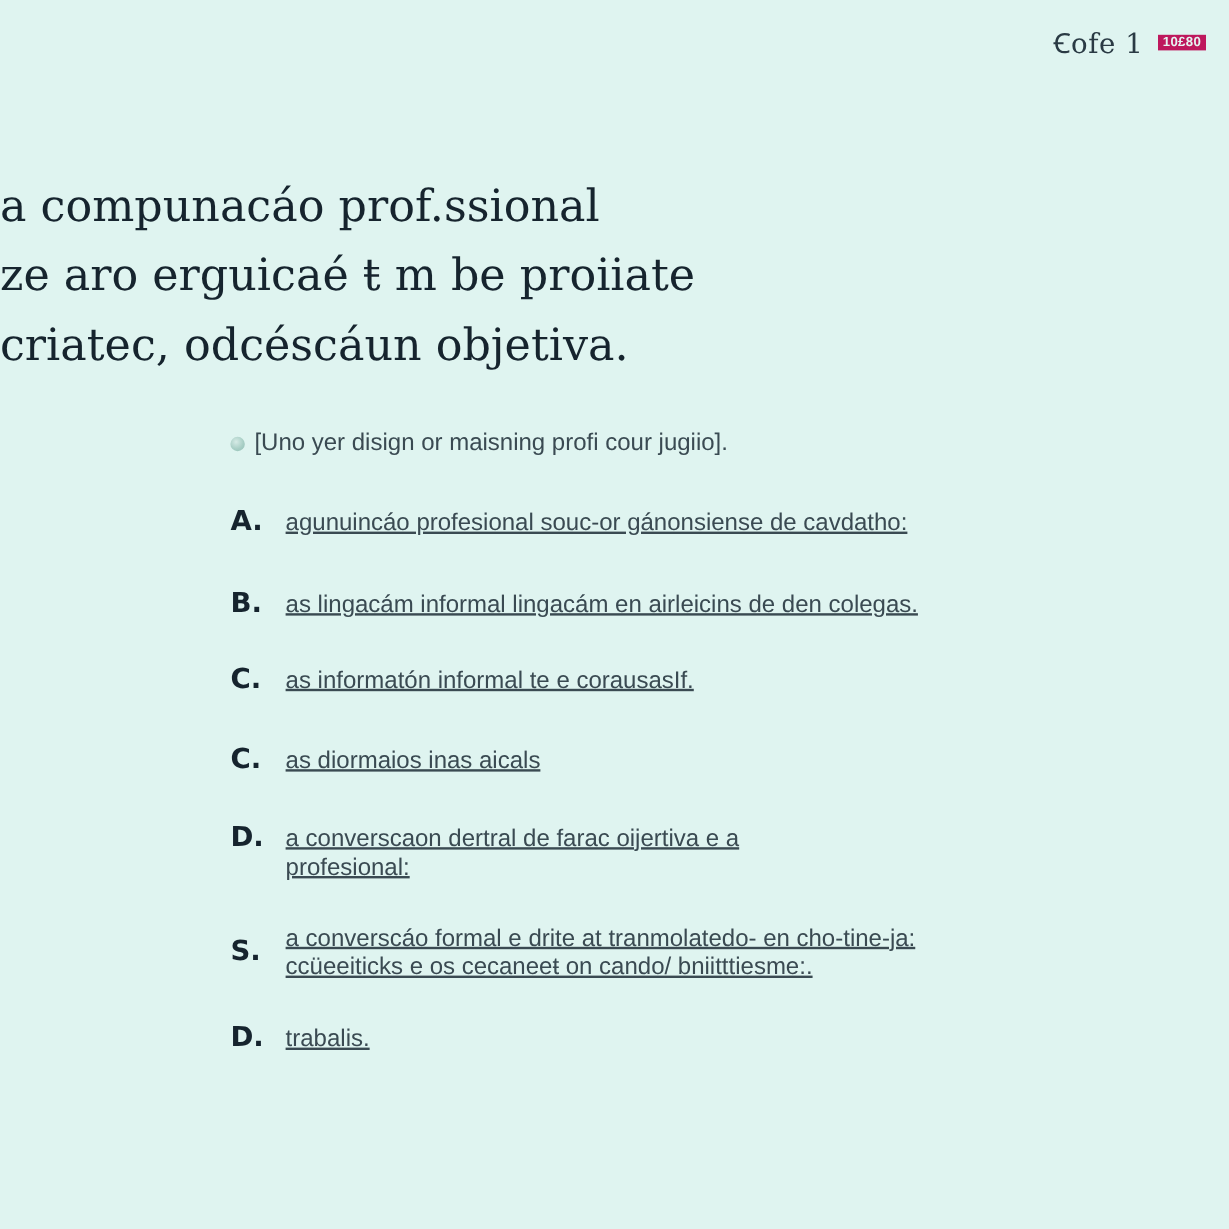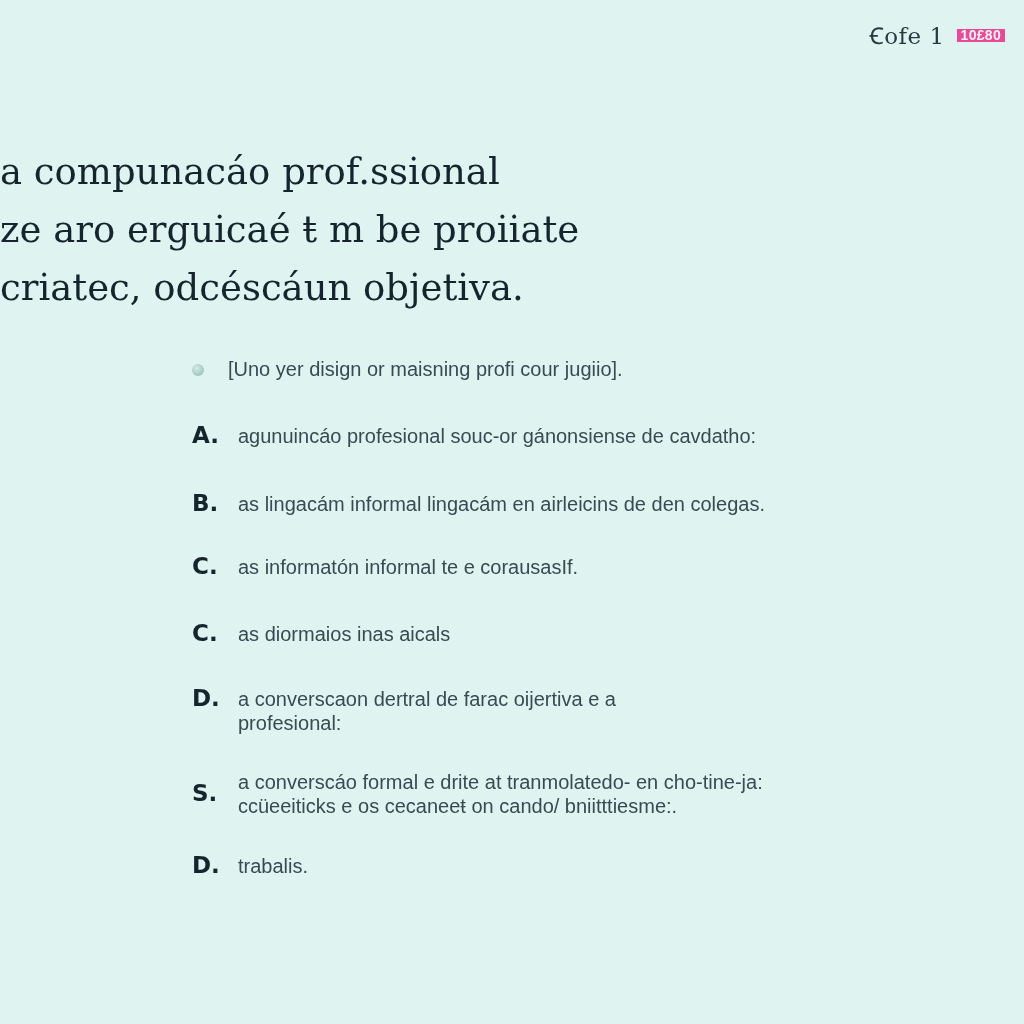--- a/index.html
+++ b/index.html
@@ -23,24 +23,24 @@
       align-items: center;
       gap: 12px;
     }
     .page-label {
       font-family: "DejaVu Serif", serif;
       font-size: 23px;
       color: #2a3a44;
       letter-spacing: 0.5px;
     }
     .page-badge {
-      background: #ec4899;
+      background: #be185d;
       color: #e6f5f2;
       font-family: "Liberation Sans", sans-serif;
-      font-size: 14px;
+      font-size: 11px;
       font-weight: bold;
       padding: 1px 4px;
       line-height: 11px;
       letter-spacing: 0.3px;
     }
     .question-title {
       position: absolute;
       top: 143px;
       left: 0;
       width: 1024px;
@@ -50,21 +50,21 @@
       line-height: 58px;
       color: #16242e;
     }
     .question-title div { white-space: nowrap; }
     .instruction {
       position: absolute;
       top: 358px;
       left: 192px;
       display: flex;
       align-items: center;
-      gap: 24px;
+      gap: 8px;
       font-family: "Liberation Sans", sans-serif;
       font-size: 20px;
       color: #3a4a52;
     }
     .bullet-icon {
       width: 12px;
       height: 12px;
       border-radius: 50%;
       background: radial-gradient(circle at 40% 35%, #d6ebe6 0%, #a9cfc6 55%, #8fbdb3 100%);
     }
@@ -90,21 +90,21 @@
       line-height: 30px;
     }
     .option-text {
       font-family: "Liberation Sans", sans-serif;
       font-size: 20px;
       line-height: 24px;
       color: #3a4a52;
       padding-top: 4px;
       max-width: 590px;
     }
-    .option-text div { white-space: nowrap; }
+    .option-text div { white-space: nowrap; text-decoration: underline; }
     .letter-mid { padding-top: 12px; }
   </style>
 </head>
 <body>
 
 <div class="page-header">
   <span class="page-label">Ꞓofe 1</span>
   <span class="page-badge">10£80</span>
 </div>
 

